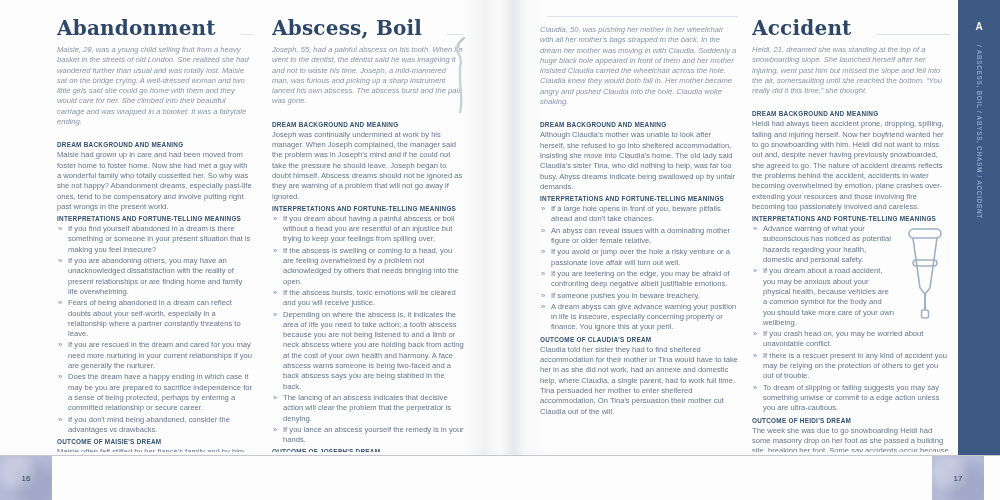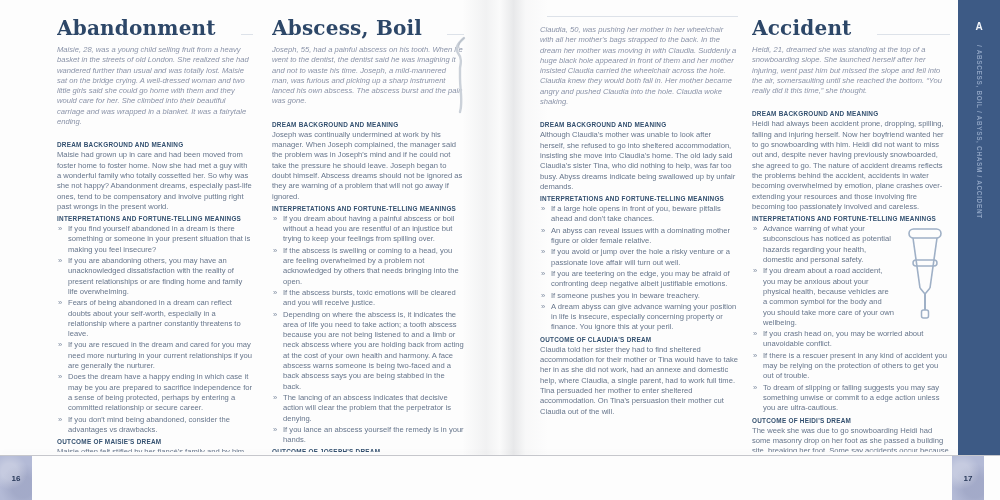--- a/index.html
+++ b/index.html
@@ -52,22 +52,22 @@
   
   .probe-illo { position:absolute; left:451px; top:36px; width:20px; height:78px; pointer-events:none; }
   .crutch-float { float:right; width:50px; height:96px; margin:2px 0 2px 5px; }
 
   
   .bottom-line {
     position:absolute; left:0; top:455px; width:1000px; height:1px;
     background:#c6c7cc; box-shadow:0 -3px 4px rgba(0,0,0,0.05);
   }
   .page-tab {
-    position:absolute; top:456px; width:32px; height:44px;
-    color:#28395a; font-size:8px; font-weight:bold;
+    position:absolute; top:456px; width:52px; height:44px;
+    color:#28395a; font-size:8px; font-weight:normal;
     display:flex; align-items:center; justify-content:center;
     background:
       radial-gradient(circle at 30% 35%, rgba(255,255,255,0.25) 0 22%, rgba(255,255,255,0) 50%),
       radial-gradient(circle at 72% 70%, rgba(90,98,140,0.18) 0 28%, rgba(90,98,140,0) 60%),
       #b3bad6;
   }
   .page-tab.left { left:0; }
   .page-tab.right { right:16px; }
 
   

